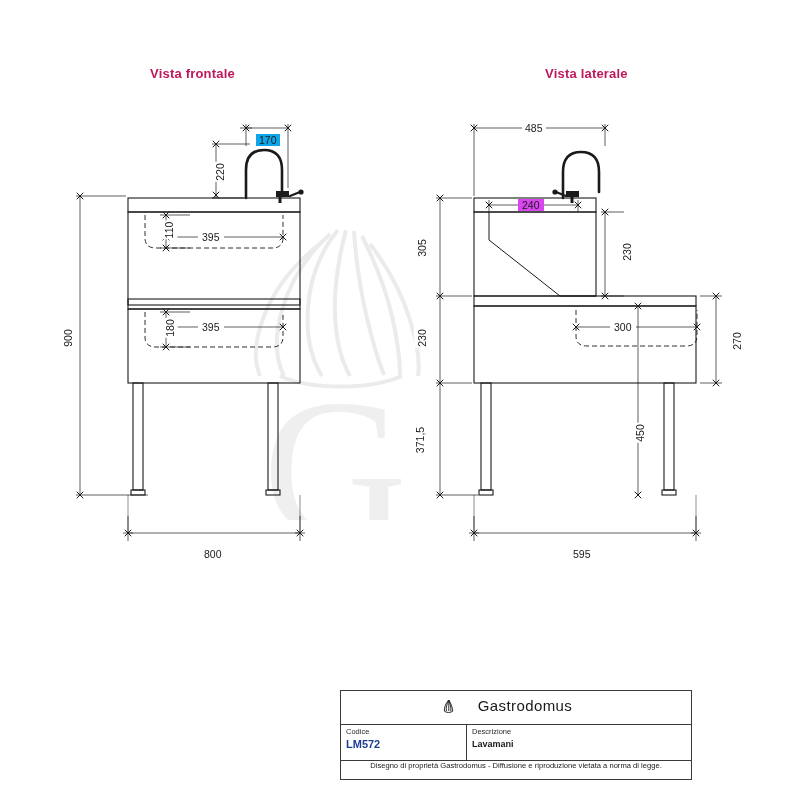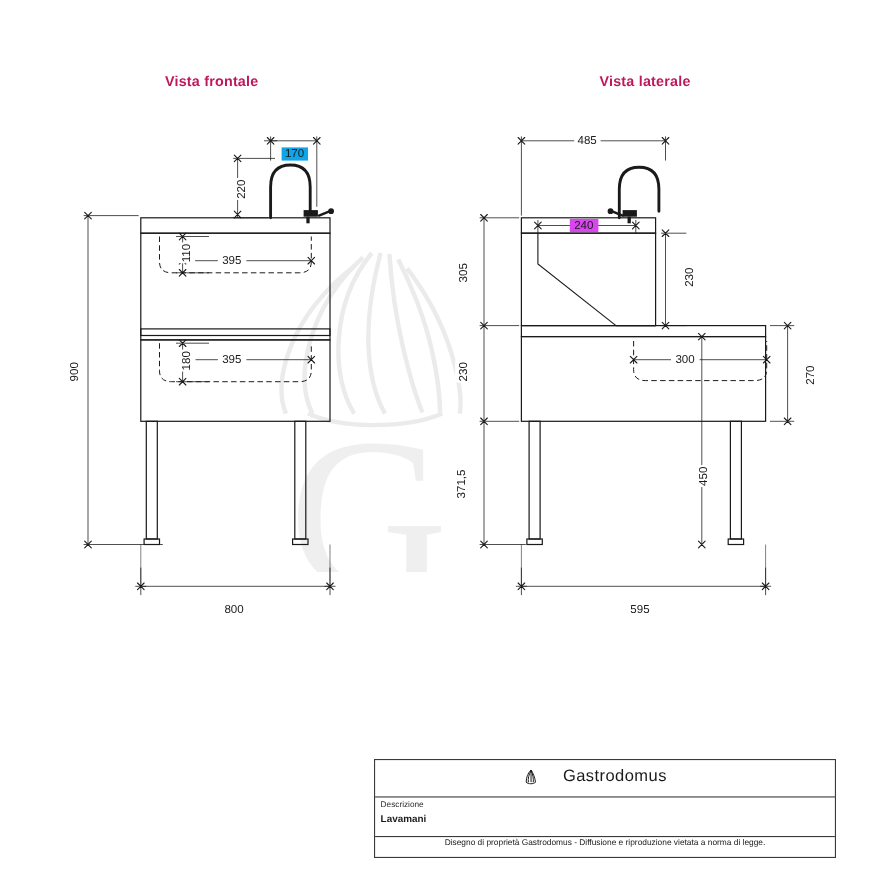--- a/index.html
+++ b/index.html
@@ -35,21 +35,21 @@
     left: 0;
     top: 0;
     width: 800px;
     height: 800px;
   }
   
   #titleblock {
     position: absolute;
     left: 340px;
     top: 690px;
-    width: 420px;
+    width: 352px;
     height: 90px;
     border: 1px solid #3a3a3a;
     box-sizing: border-box;
     background: #fff;
   }
   #tb-logo-row {
     height: 33px;
     border-bottom: 1px solid #3a3a3a;
     position: relative;
   }
@@ -362,20 +362,24 @@
             <path d="M9 2.5 C7 6,6 10,6.6 13.2"></path>
             <path d="M9 2.5 C10.6 6,11.4 10,11 13.2"></path>
             <path d="M4.4 13 C6.5 15,11 15,13.2 13"></path>
           </g>
         </svg>
         <span>Gastrodomus</span>
       </div>
     </div>
 
     <div id="tb-fields">
+      <div class="tb-cell left">
+        <div class="tb-key">Codice</div>
+        <div class="tb-val">LM572</div>
+      </div>
       <div class="tb-cell right">
         <div class="tb-key">Descrizione</div>
         <div class="tb-val plain">Lavamani</div>
       </div>
     </div>
 
     <div id="tb-note">
       <span>Disegno di proprietà Gastrodomus -  Diffusione e riproduzione vietata a norma di legge.</span>
     </div>
   </div>

